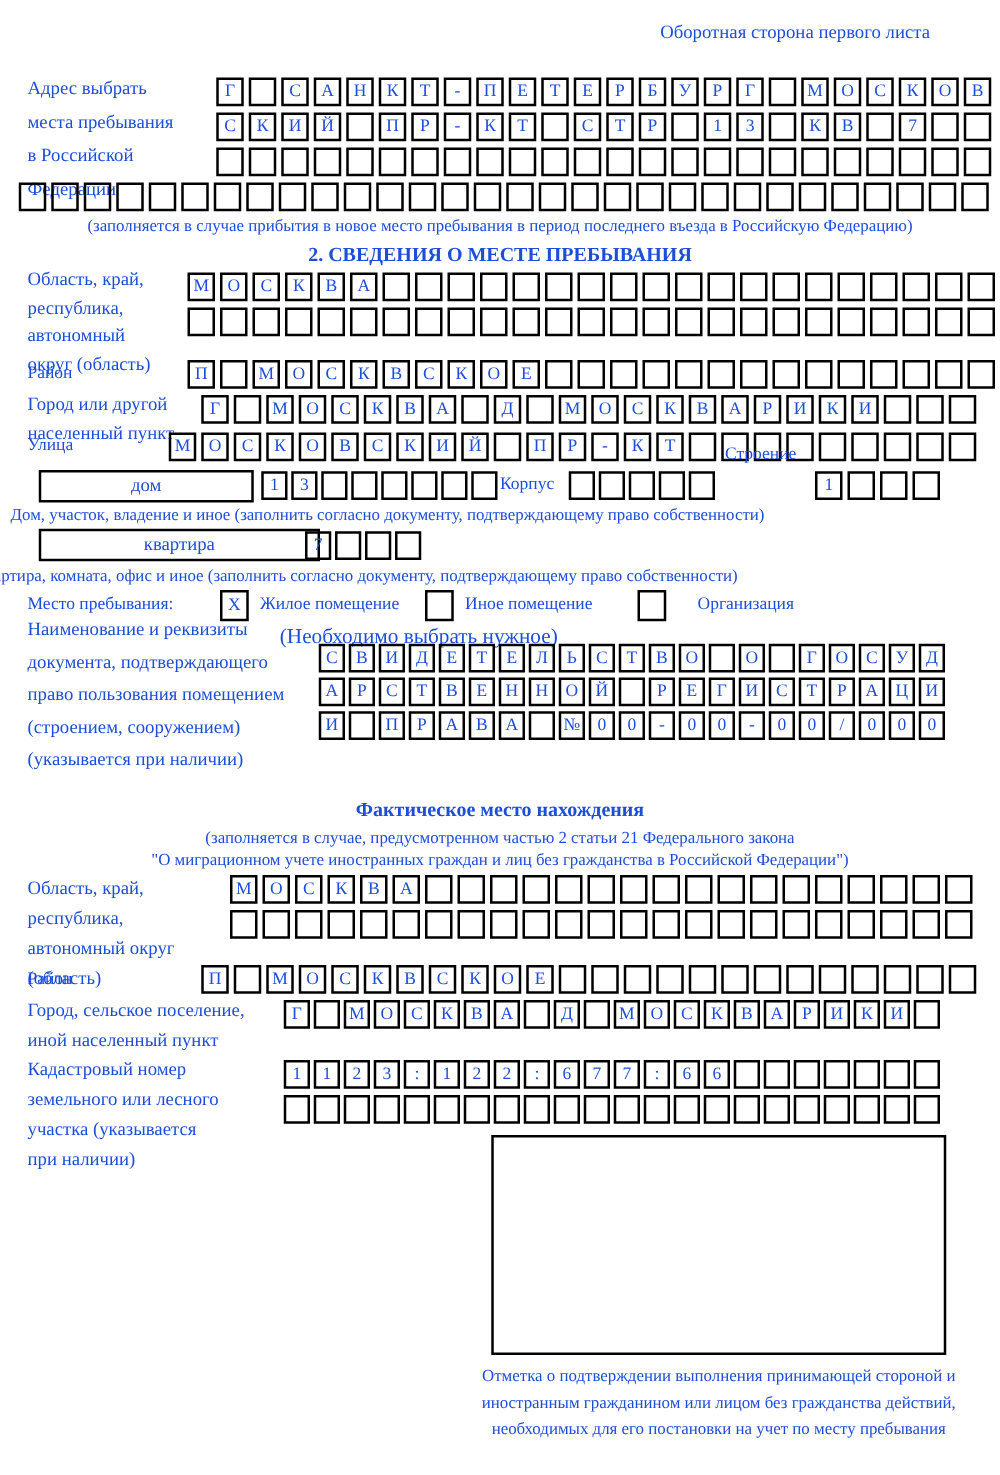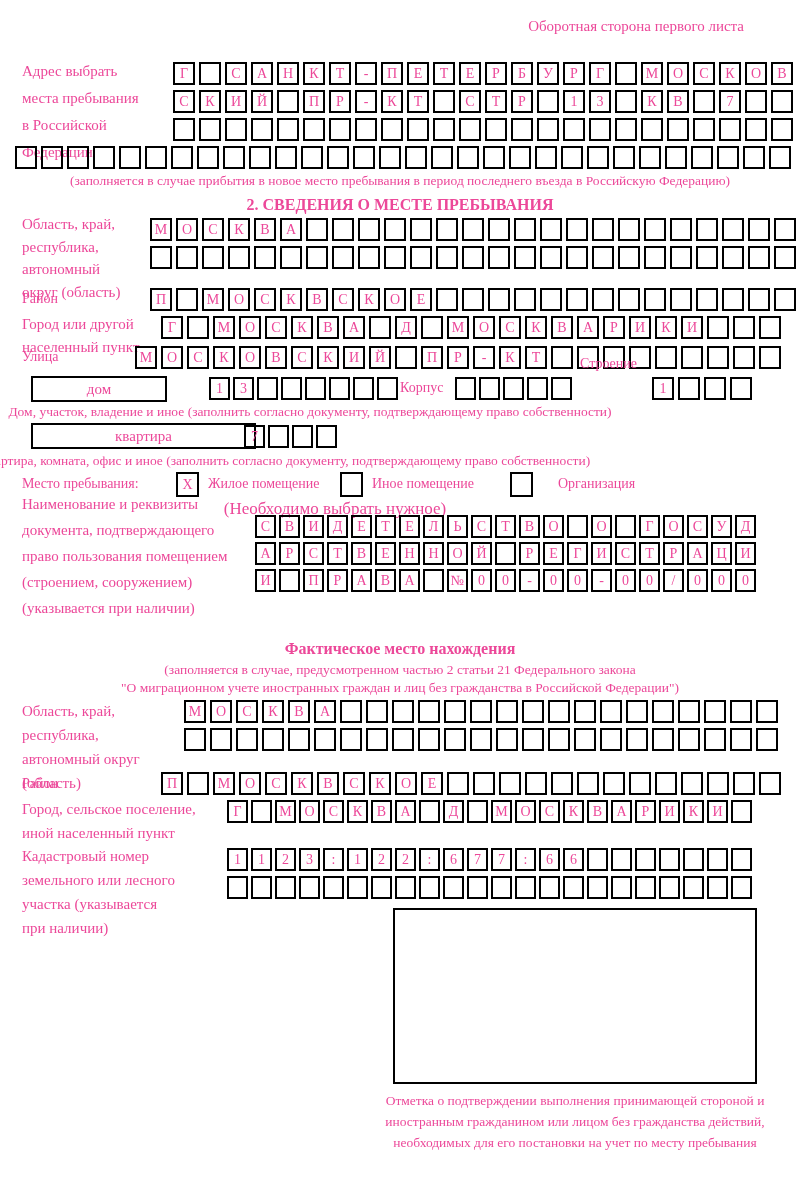--- a/index.html
+++ b/index.html
@@ -1,16 +1,16 @@
 <!DOCTYPE html>
 <html><head>
 <meta charset="utf-8">
 <style>
   html,body{margin:0;padding:0;background:#fff;}
-  .form{position:relative;width:800px;height:1180px;background:#fff;color:#ec4899;
+  .form{position:relative;width:800px;height:1180px;background:#fff;color:#1d4ed8;
         font-family:"Liberation Serif",serif;font-size:15px;overflow:hidden;}
   .hdr{position:absolute;left:340px;top:18px;width:404px;text-align:right;font-size:15px;}
   .lbl{position:absolute;white-space:pre-line;line-height:26px;}
   .lbl.lh22{line-height:22.5px;}
   .lbl.lh24{line-height:24px;}
   .wrap-lbl{position:absolute;line-height:26px;}
   .note{position:absolute;left:0;width:100%;text-align:center;font-size:13.5px;}
   .title{position:absolute;left:0;width:100%;text-align:center;font-weight:bold;font-size:16px;}
   .cells{position:absolute;display:flex;gap:4px;}
   .cells.p24{gap:3px;}
@@ -290,21 +290,21 @@
       <span class="cell"></span>
       <span class="cell"></span>
       <span class="cell"></span>
       <span class="cell"></span>
       <span class="cell"></span>
       <span class="cell"></span>
       <span class="cell"></span>
       <span class="cell"></span>
     </div>
 
-  <div class="wbox" style="left:31px;top:376px;width:136px;height:26px">
+  <div class="wbox" style="left:31px;top:376px;width:172px;height:26px">
     <span>дом</span>
   </div>
   <div class="cells p24" style="left:209px;top:377px">
       <span class="cell">1</span>
       <span class="cell">3</span>
       <span class="cell"></span>
       <span class="cell"></span>
       <span class="cell"></span>
       <span class="cell"></span>
       <span class="cell"></span>

